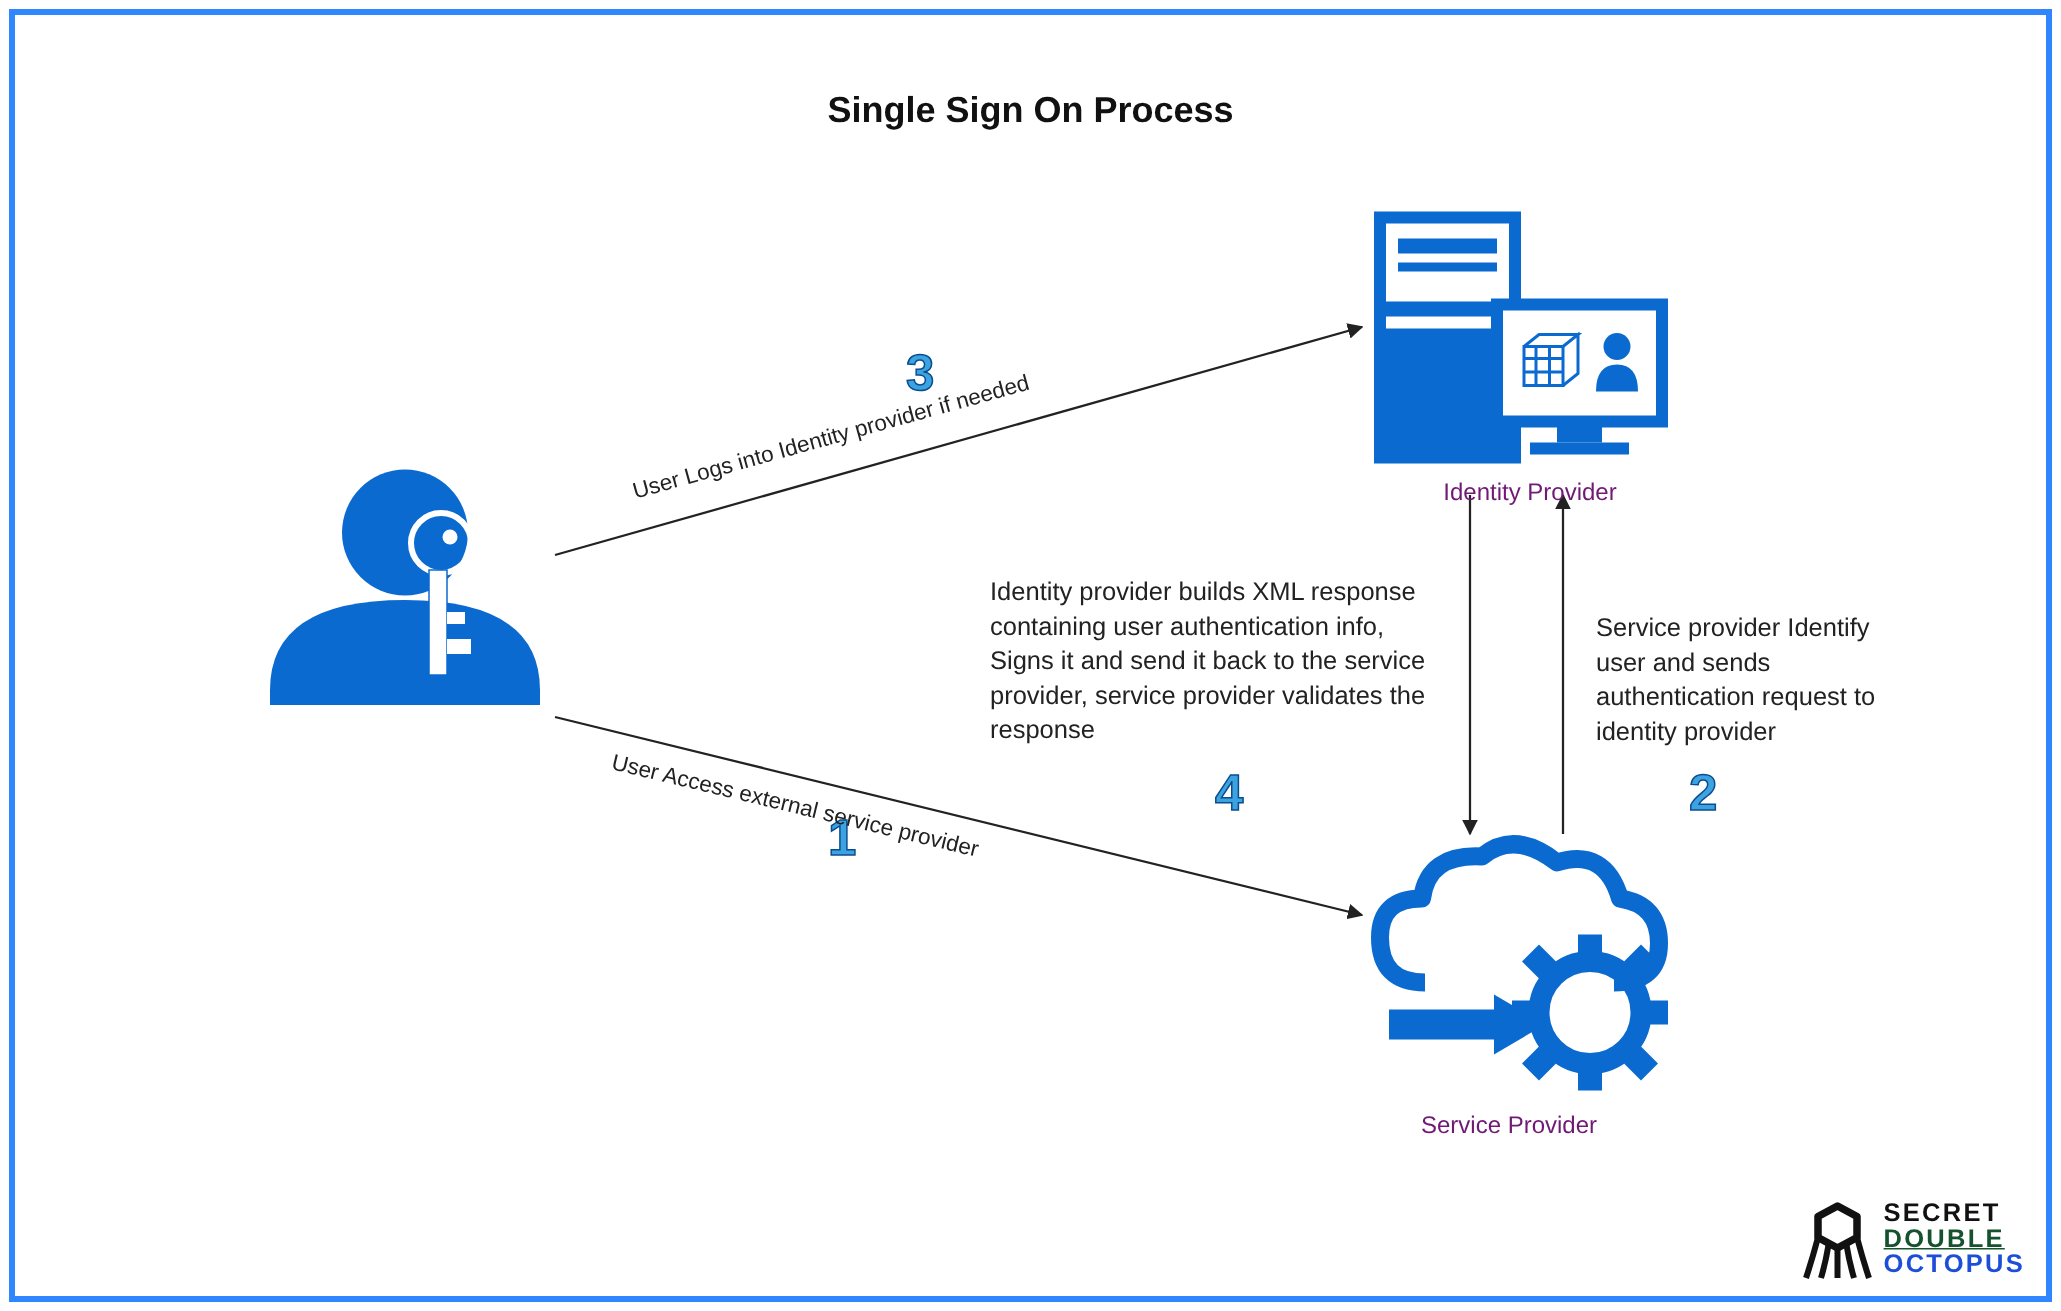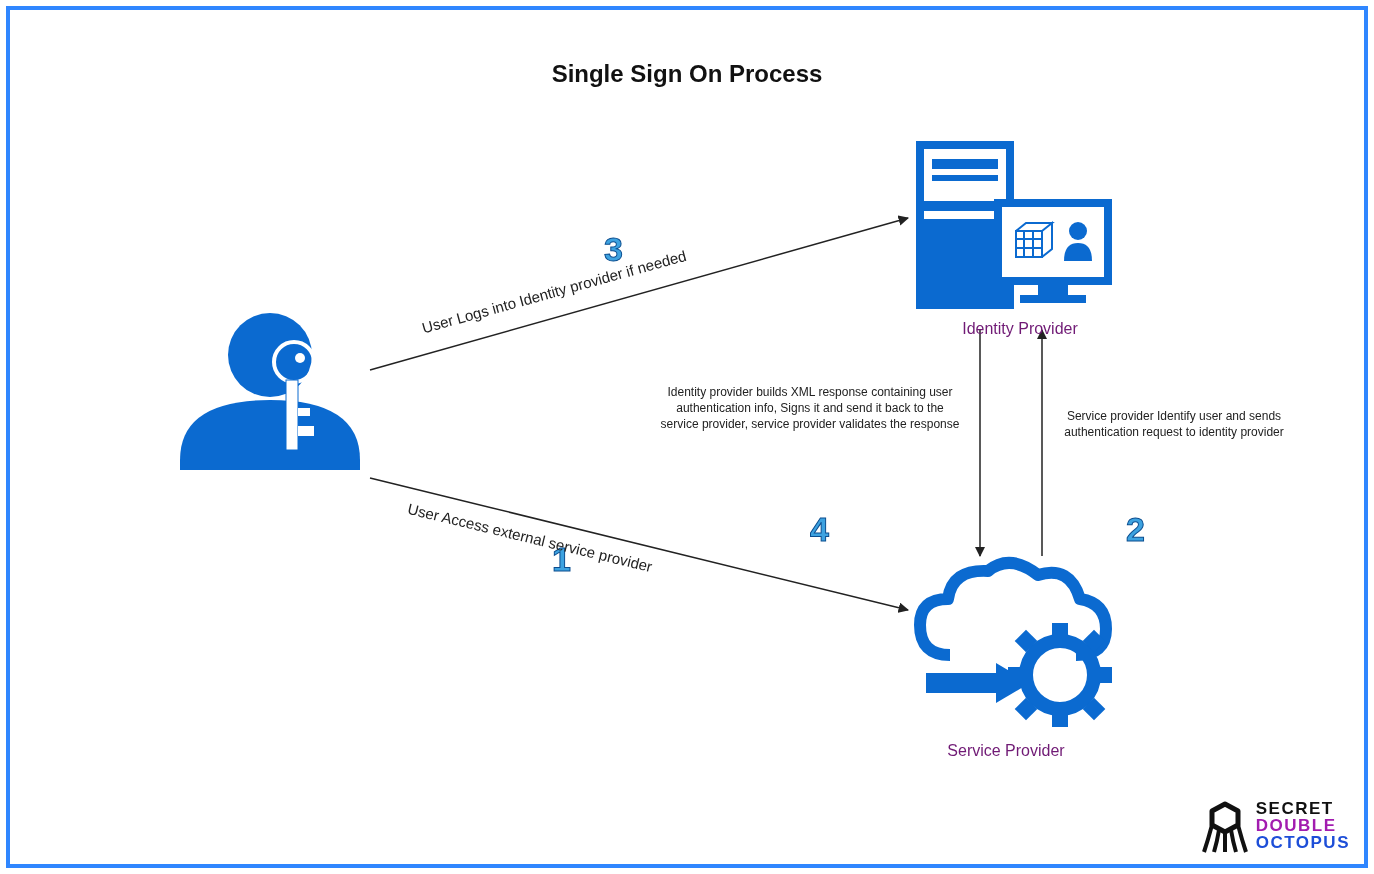--- a/index.html
+++ b/index.html
@@ -37,42 +37,41 @@
     color: #3da2e0;
     -webkit-text-stroke: 1px #0a4d8f;
   }
   .edge-text {
     position: absolute;
     font-size: 15px;
     color: #222;
   }
   .desc-text {
     position: absolute;
-    font-size: 12px;
+    font-size: 17px;
     color: #222;
-    text-align: center;
     line-height: 1.35;
   }
   svg.scene {
     position: absolute;
     inset: 0;
     width: 100%;
     height: 100%;
   }
   .logo {
     position: absolute;
     right: 24px;
     bottom: 18px;
     display: flex;
     align-items: flex-start;
     gap: 8px;
   }
   .logo-text { line-height: 1; font-weight: 700; letter-spacing: 1.5px; font-size: 17px; }
   .logo-text .l1 { color: #111; }
-  .logo-text .l2 { color: #a21caf; }
+  .logo-text .l2 { color: #14532d; text-decoration: underline; }
   .logo-text .l3 { color: #1d4ed8; }
 </style>
 </head>
 <body>
 
 <div class="frame"></div>
 
 <div class="title">Single Sign On Process</div>
 
 <svg class="scene" viewBox="0 0 1374 874">

